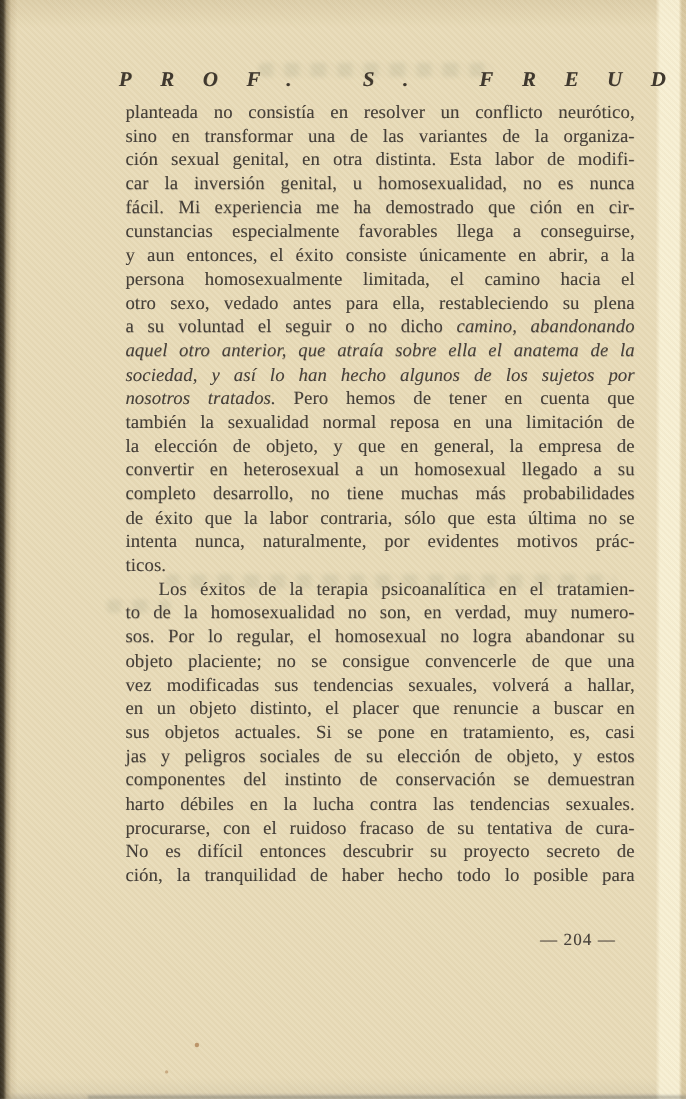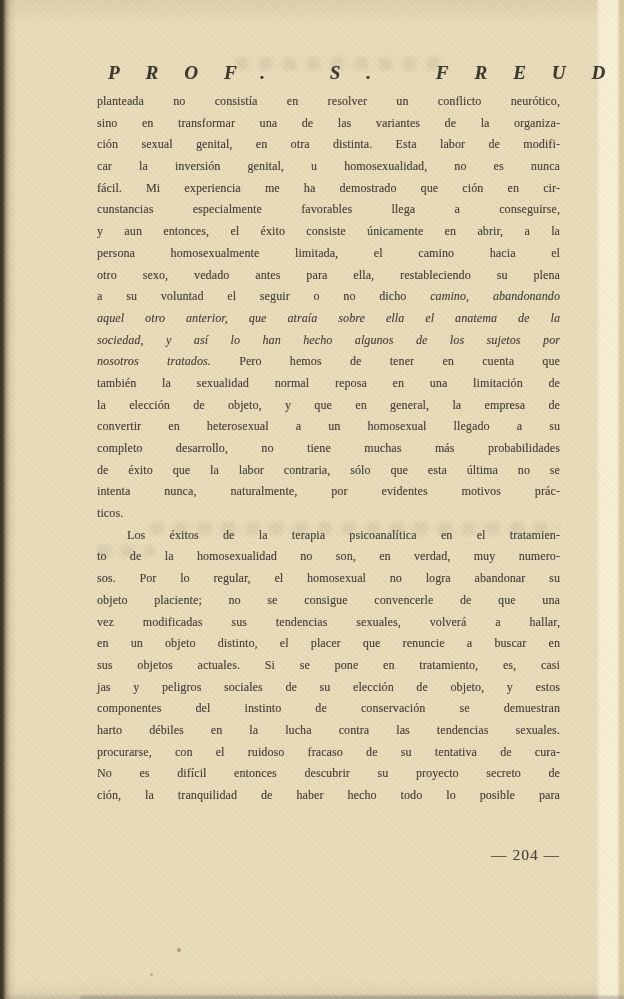--- a/index.html
+++ b/index.html
@@ -49,23 +49,23 @@
     letter-spacing: 26px;
     word-spacing: 8px;
     white-space: nowrap;
     color: #3f382e;
     text-shadow: 0.4px 0.4px 0.6px rgba(60,50,40,0.35);
     margin-left: 12px;
   }
   .text-block {
     position: absolute;
     top: 91px;
-    left: 97px;
+    left: 114px;
     width: 463px;
-    font-size: 12px;
+    font-size: 17px;
     line-height: 21.7px;
     letter-spacing: 0.1px;
     text-shadow: 0.3px 0.3px 0.5px rgba(60,50,40,0.3);
   }
   .line {
     height: 21.7px;
     text-align: justify;
     text-align-last: justify;
     white-space: nowrap;
   }

